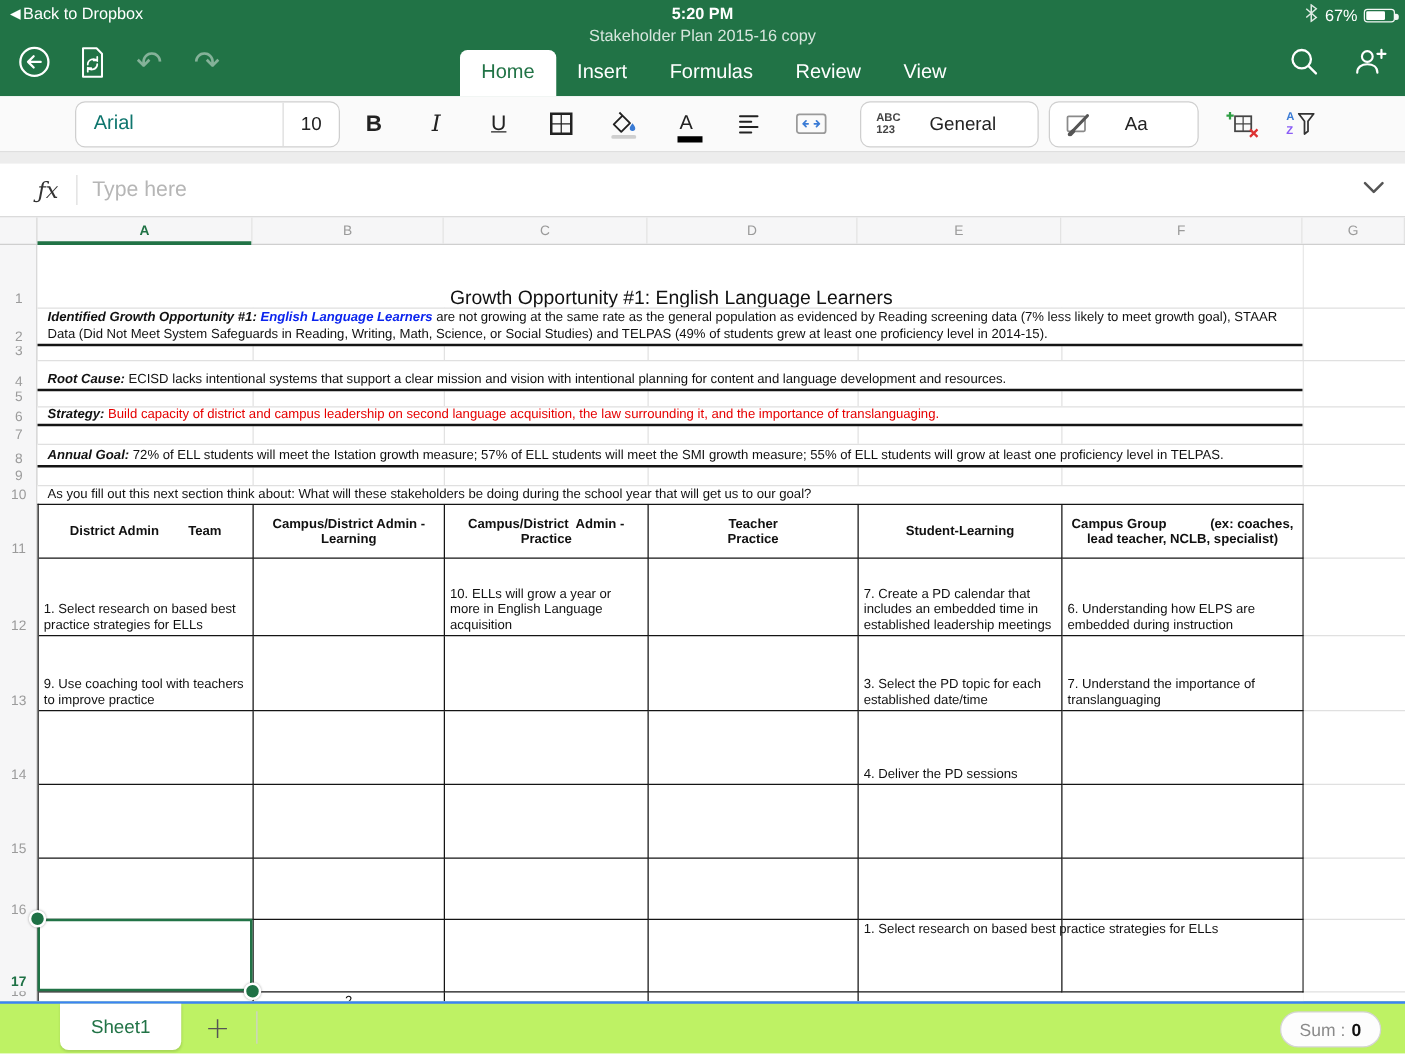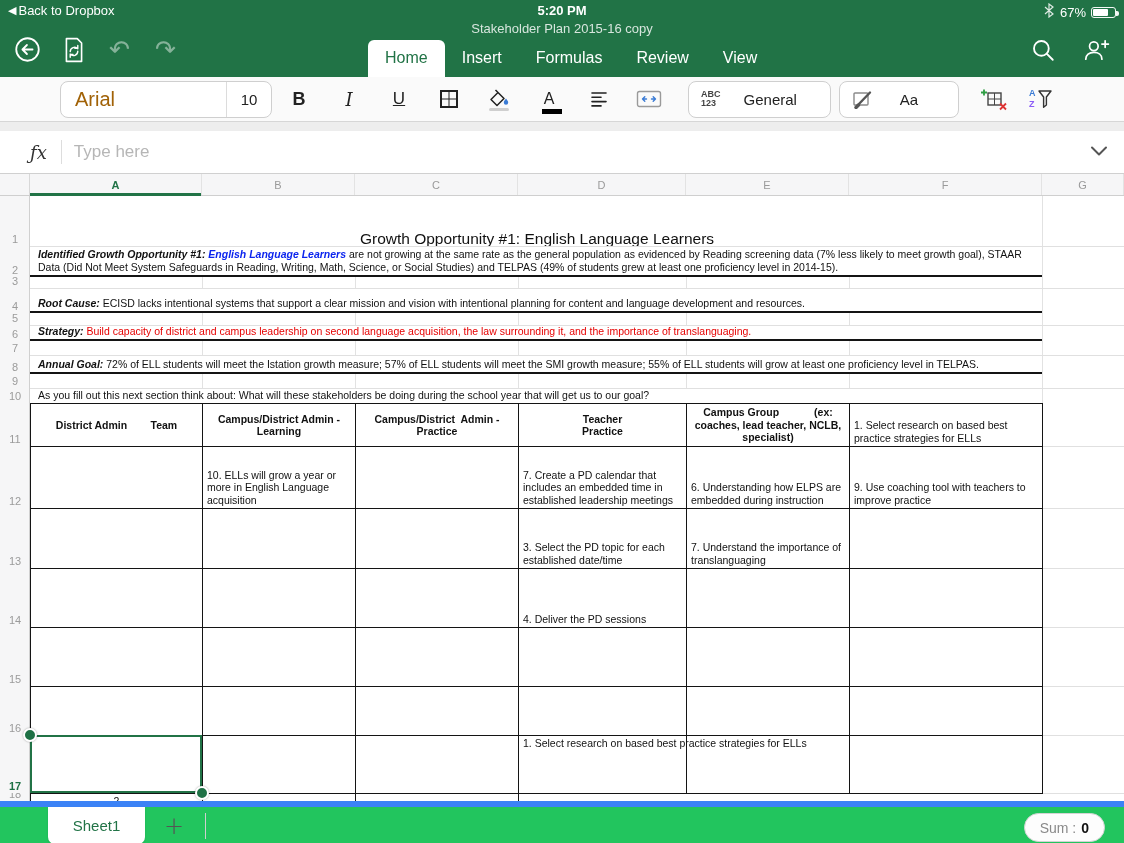--- a/index.html
+++ b/index.html
@@ -23,21 +23,21 @@
   .tabs{position:absolute;left:368px;bottom:0;display:flex;align-items:flex-end;}
   .tab{padding:9px 17px 10px 17px;font-size:16px;color:#fff;}
   .tab.active{background:#fff;color:#217346;border-radius:6px 6px 0 0;}
   .ribbon-right{position:absolute;right:14px;bottom:10px;display:flex;gap:26px;color:#fff;}
 
   
   .toolbar{position:absolute;left:0;top:77px;width:1124px;height:45px;background:#fafafa;
     border-bottom:1px solid #d6d6d6;display:flex;align-items:center;}
   .fontbox{margin-left:60px;width:212px;height:37px;border:1px solid #cfcfcf;border-radius:8px;background:#fff;
     display:flex;align-items:center;overflow:hidden;}
-  .fontbox .fname{flex:1;padding-left:14px;font-size:20px;color:#a16207;}
+  .fontbox .fname{flex:1;padding-left:14px;font-size:16px;color:#0f766e;}
   .fontbox .fdiv{width:1px;height:100%;background:#dcdcdc;}
   .fontbox .fsize{width:44px;text-align:center;font-size:15px;color:#222;}
   .tbtn{width:46px;height:37px;margin-left:4px;display:flex;align-items:center;justify-content:center;color:#222;}
   .b-b{font-weight:700;font-size:18px;}
   .b-i{font-family:"DejaVu Serif","Liberation Serif",serif;font-style:italic;font-size:18px;}
   .b-u{font-size:17px;text-decoration:underline;}
   .fcolor{position:relative;font-size:16px;color:#222;}
   .fcolor .bar{position:absolute;left:-2px;bottom:-6px;width:20px;height:5px;background:#000;}
   .grpbox{height:37px;border:1px solid #cfcfcf;border-radius:8px;background:#fff;display:flex;align-items:center;}
   .numfmt{margin-left:16px;width:143px;}
@@ -86,21 +86,21 @@
     color:#111;padding:2px 4px;display:flex;align-items:flex-end;overflow:hidden;}
   .tcell.hdr{font-weight:700;align-items:center;justify-content:center;text-align:center;white-space:pre-wrap;padding:1px 3px;}
   .tcell.ctr{justify-content:center;}
   .tcell.rclip{align-items:flex-start;padding-top:1px;}
   .tcell.rclip.c0{white-space:nowrap;overflow:visible;z-index:1;}
   .selbox{position:absolute;border:2px solid #217346;z-index:5;}
   .handle{position:absolute;width:14px;height:14px;border-radius:50%;background:#1e7145;border:2px solid #fff;
     box-shadow:0 0 2px rgba(0,0,0,.35);z-index:6;}
 
   
-  .sheetbar{position:absolute;left:0;top:801px;width:1124px;height:42px;background:#22c55e;border-top:6px solid #3b82f6;}
+  .sheetbar{position:absolute;left:0;top:801px;width:1124px;height:42px;background:#bef264;border-top:2px solid #3b82f6;}
   .sheettab{position:absolute;left:48px;top:0;width:97px;height:37px;background:#fff;border-radius:0 0 7px 7px;
     display:flex;align-items:center;justify-content:center;font-size:15px;color:#217346;box-shadow:0 1px 2px rgba(0,0,0,.12);}
   .addsheet{position:absolute;left:152px;top:0;width:44px;height:37px;display:flex;align-items:center;justify-content:center;
     font-size:24px;font-weight:300;color:#555;font-family:"DejaVu Sans",sans-serif;}
   .sbdiv{position:absolute;left:205px;top:6px;width:1px;height:26px;background:#cfcfcf;}
   .sumpill{position:absolute;right:19px;top:6px;height:29px;padding:0 15px;background:#fdfdfd;border:1px solid #d4d4d4;
     border-radius:15px;display:flex;align-items:center;font-size:14px;color:#8a8a8a;}
   .sumpill b{color:#111;margin-left:5px;font-weight:700;}
 </style>
 </head>
@@ -324,20 +324,21 @@
       <div class="hline" style="top: 431px;"></div>
       <div class="hline" style="top: 490px;"></div>
       <div class="hline" style="top: 539px;"></div>
       <div class="hline" style="top: 597px;"></div>
       <div class="tablewrap">
         <div class="tcell hdr">District Admin        Team</div>
         <div class="tcell hdr">Campus/District Admin - Learning</div>
         <div class="tcell hdr">Campus/District  Admin - Practice</div>
         <div class="tcell hdr">Teacher
 Practice</div>
+        <div class="tcell hdr">Student-Learning</div>
         <div class="tcell hdr">Campus Group            (ex: coaches, lead teacher, NCLB, specialist)</div>
         <div class="tcell">1. Select research on based best practice strategies for ELLs</div>
         <div class="tcell"></div>
         <div class="tcell">10. ELLs will grow a year or more in English Language acquisition</div>
         <div class="tcell"></div>
         <div class="tcell">7.  Create a PD calendar that includes an embedded time in established leadership meetings</div>
         <div class="tcell">6. Understanding how ELPS are embedded during instruction</div>
         <div class="tcell">9. Use coaching tool with teachers to improve practice</div>
         <div class="tcell"></div>
         <div class="tcell"></div>

